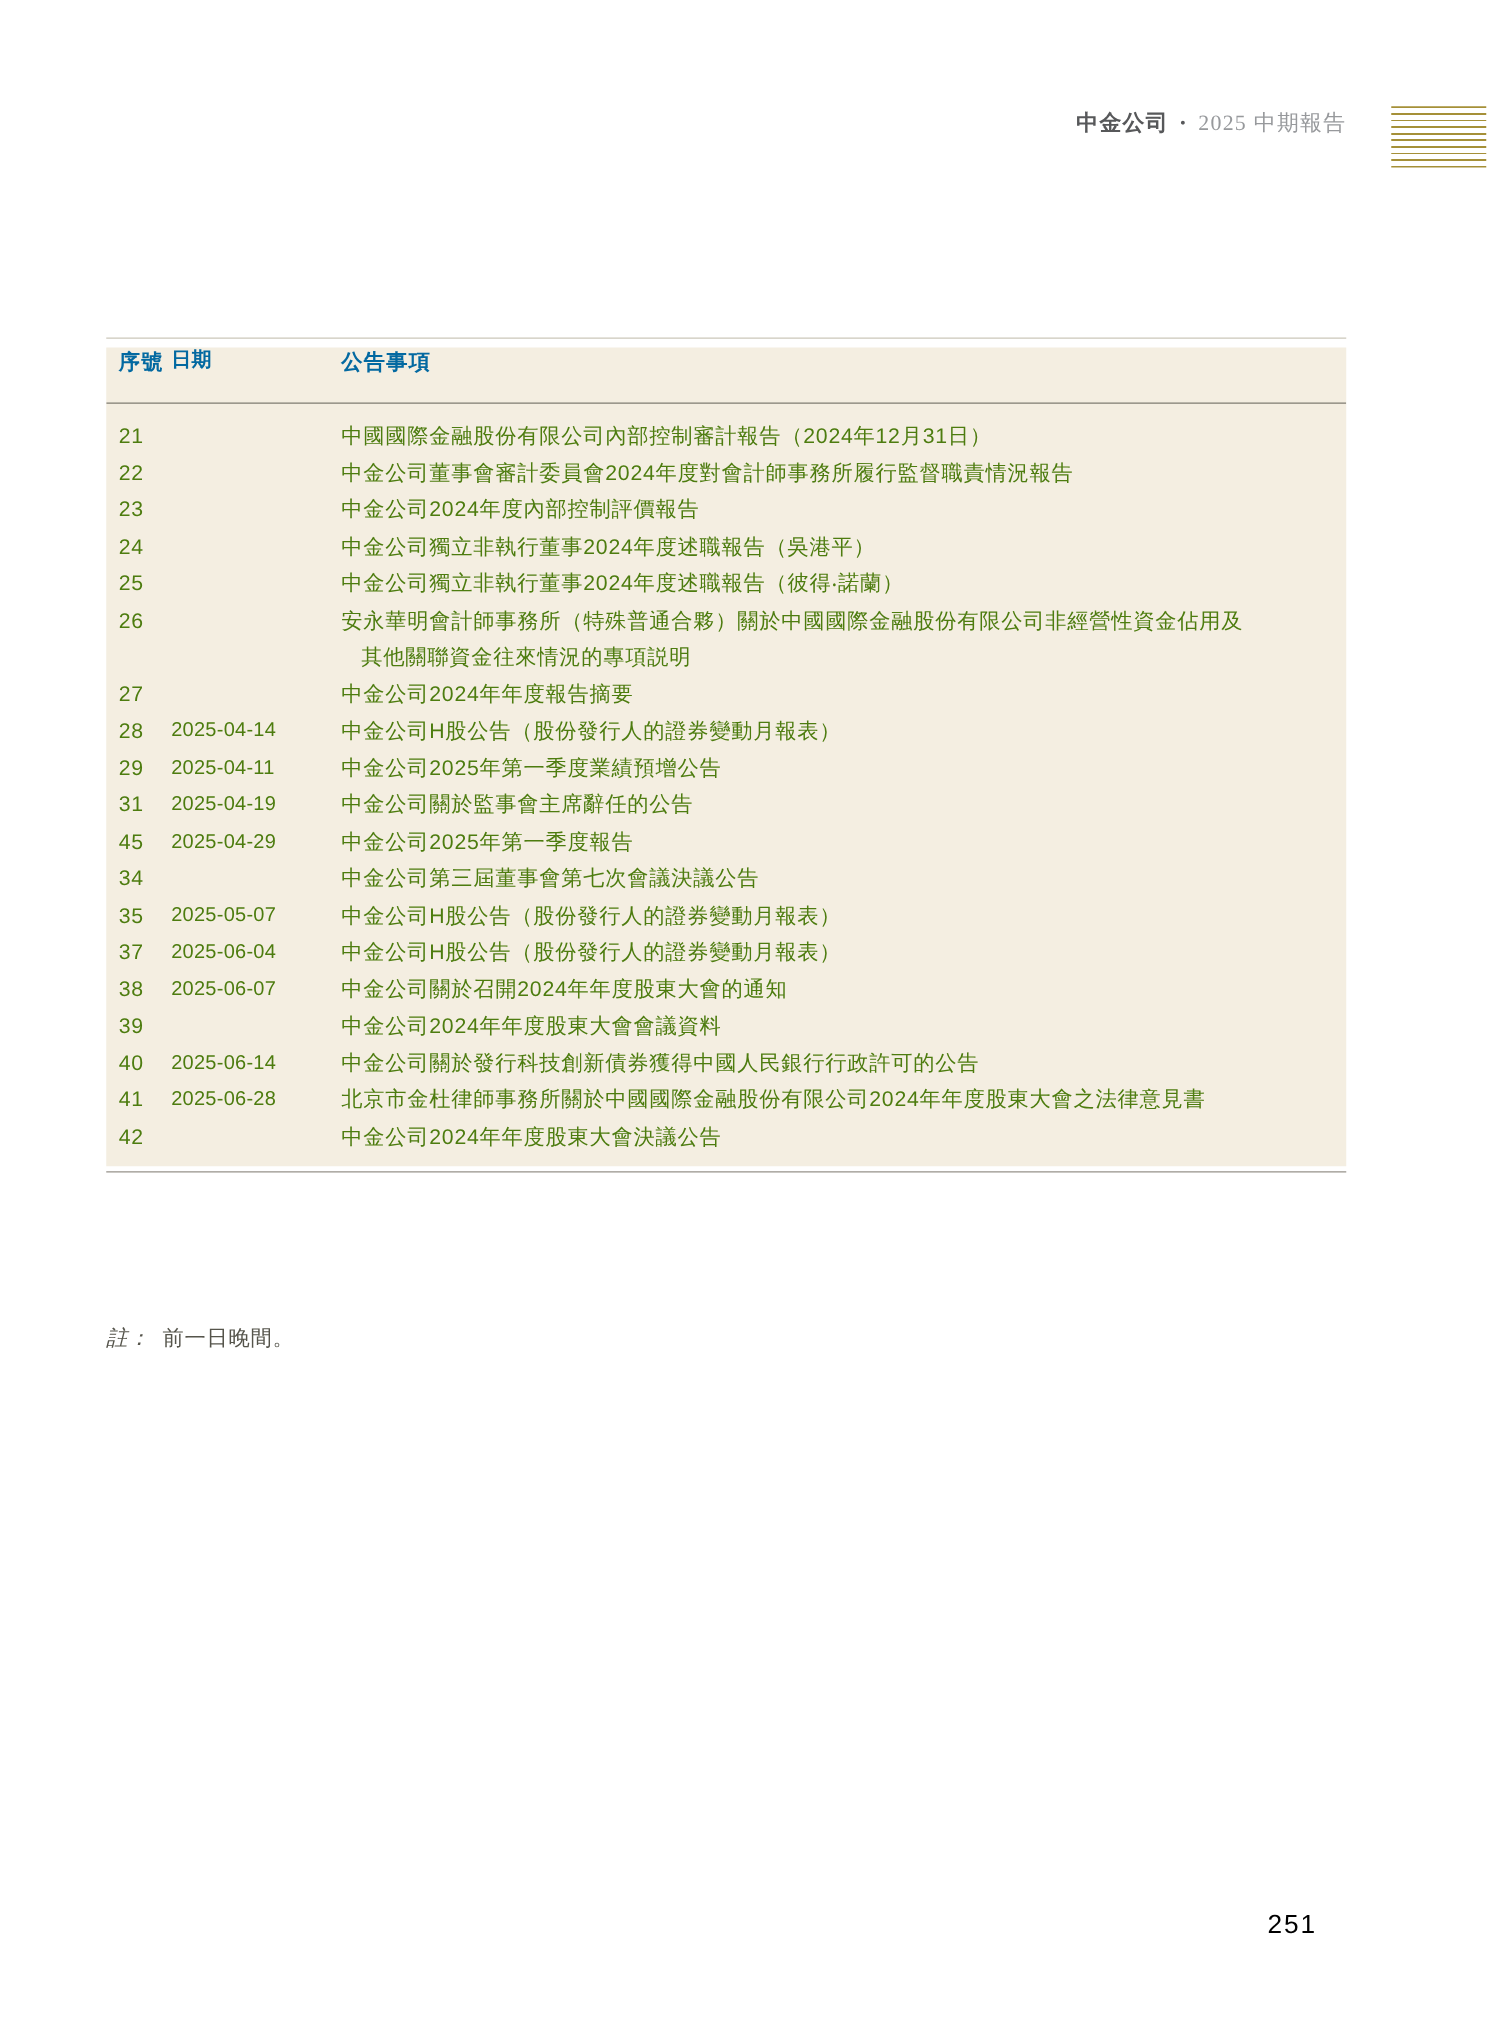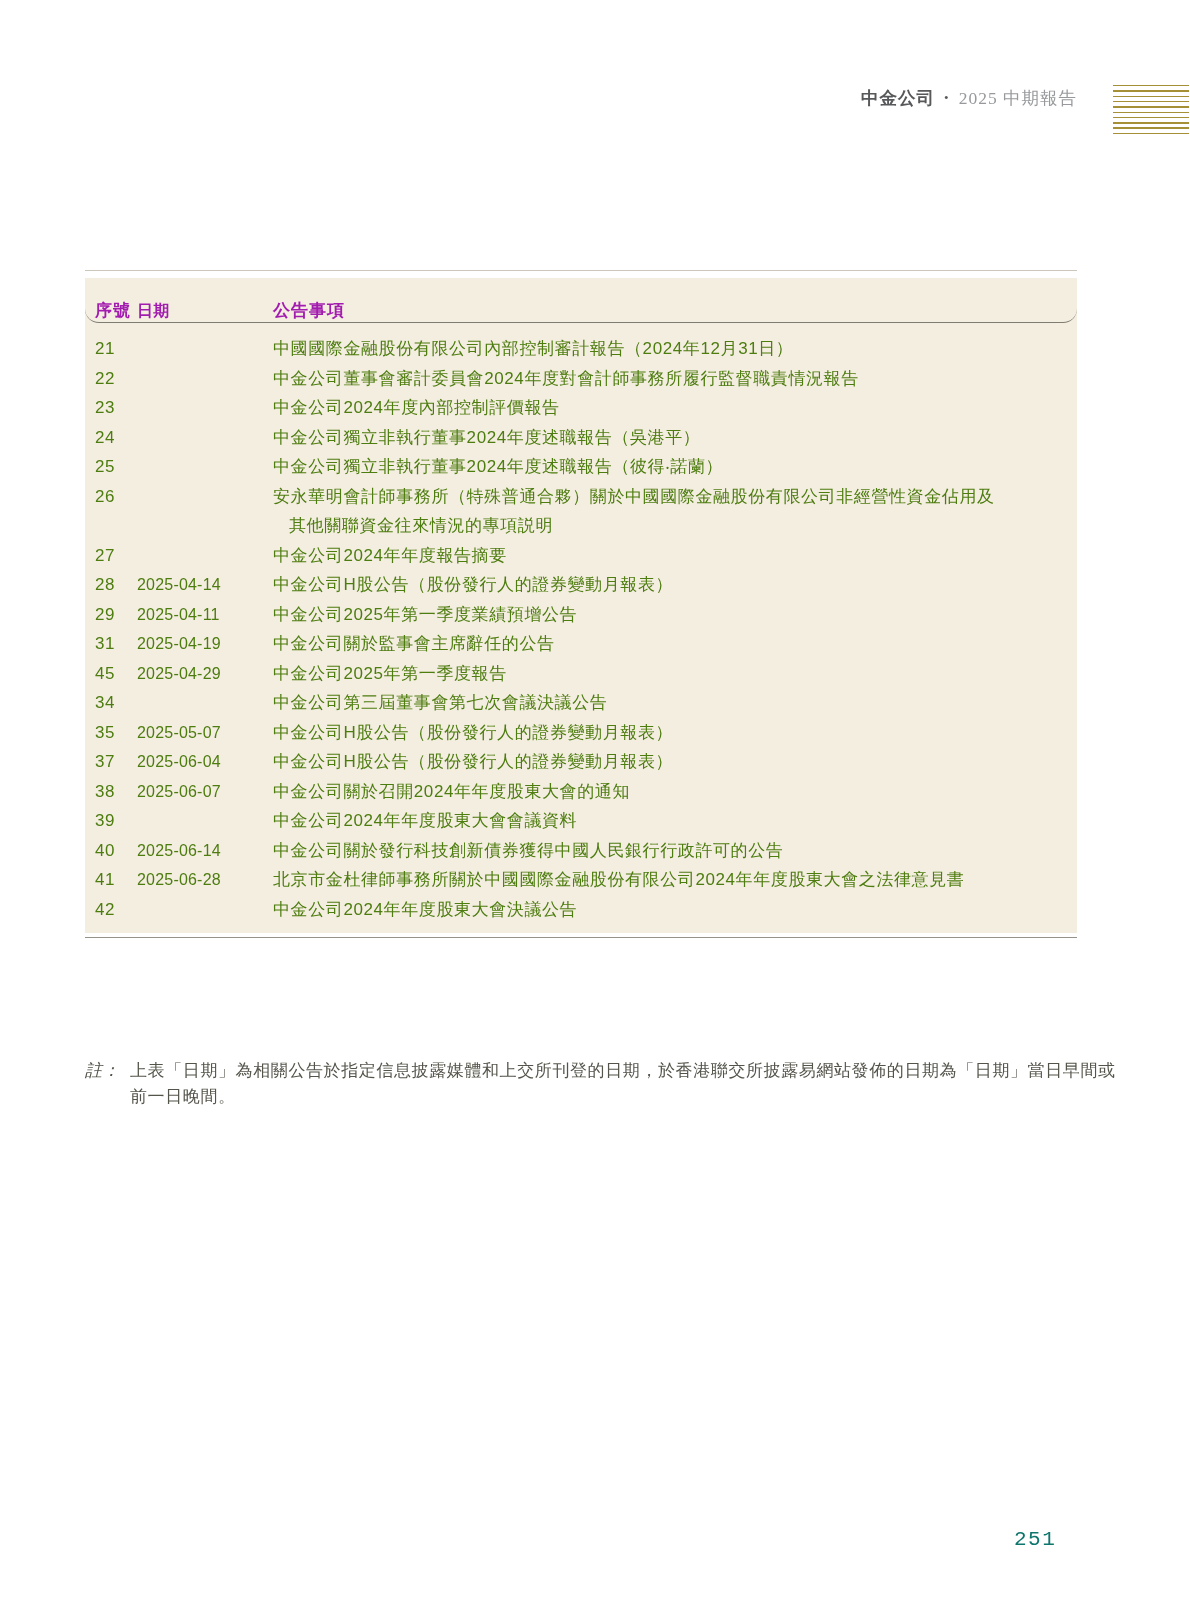--- a/index.html
+++ b/index.html
@@ -33,26 +33,25 @@
 
   
   .table-wrap { position:absolute; left:85px; top:270px; width:992px; }
   .t-topline   { height:1px; background:#ccc7ba; }
   .t-beige {
     margin-top:7px;
     background:#f4eee1;
     overflow:hidden;
   }
   .t-head {
-    display:flex; align-items:flex-end;
+    display:flex; align-items:flex-start;
     height:44px;
     border-bottom:1px solid #7f7c72;
-    font-size:17px; font-weight:bold; color:#a21caf;
+    font-size:17px; font-weight:bold; color:#0369a1;
     letter-spacing:1px;
-    border-radius:14px;
   }
   .t-body { padding-top:11px; padding-bottom:9px; }
   .t-row {
     display:flex;
     font-size:17px; color:#4d7c0f;
     line-height:29.5px;
     letter-spacing:0.6px;
   }
   .c-no   { width:52px;  padding-left:10px; box-sizing:border-box; flex:none; }
   .c-date { width:136px; flex:none; font-size:16px; letter-spacing:0.2px; }
@@ -67,22 +66,22 @@
     display:flex;
     font-size:17px; color:#55544b; letter-spacing:0.6px;
   }
   .note-label { width:45px; flex:none; font-style:italic; line-height:26px; }
   .note-text  { flex:1; line-height:26px; }
   .note-text div { white-space:nowrap; }
 
   
   .page-num {
     position:absolute; left:1014px; top:1528px;
-    font-family:Liberation Mono, monospace;
-    font-size:21px; color:#0f766e; letter-spacing:1.5px;
+    font-family:Liberation Sans, sans-serif;
+    font-size:21px; color:#000000; letter-spacing:1.5px;
   }
 </style>
 </head>
 <body>
 
 <div class="page">
 
   <div class="doc-header">
     <span class="company">中金公司</span><span class="sep">•</span><span class="report">2025 中期報告</span>
   </div>
@@ -254,20 +253,19 @@
       </div>
     </div>
   </div>
     </div>
     <div class="t-bottomline"></div>
   </div>
 
   <div class="note">
     <div class="note-label">註：</div>
     <div class="note-text">
-      <div>上表「日期」為相關公告於指定信息披露媒體和上交所刊登的日期，於香港聯交所披露易網站發佈的日期為「日期」當日早間或</div>
       <div>前一日晚間。</div>
     </div>
   </div>
 
   <div class="page-num">251</div>
 
 </div>
 
 </body></html>

